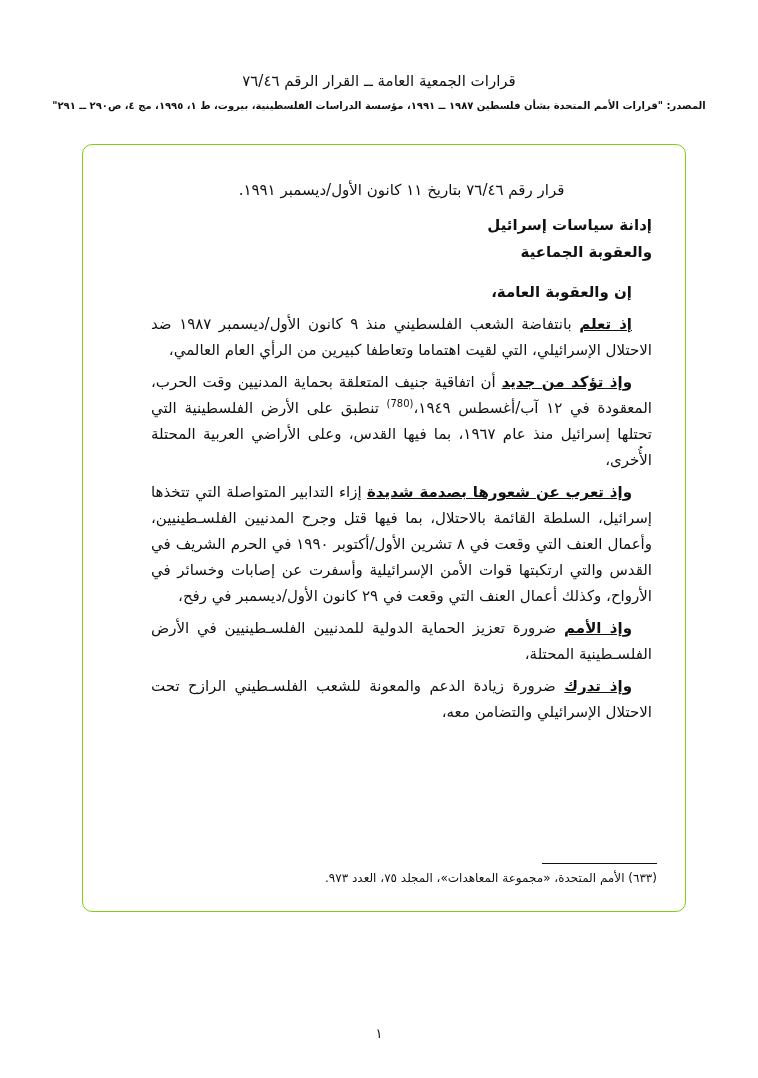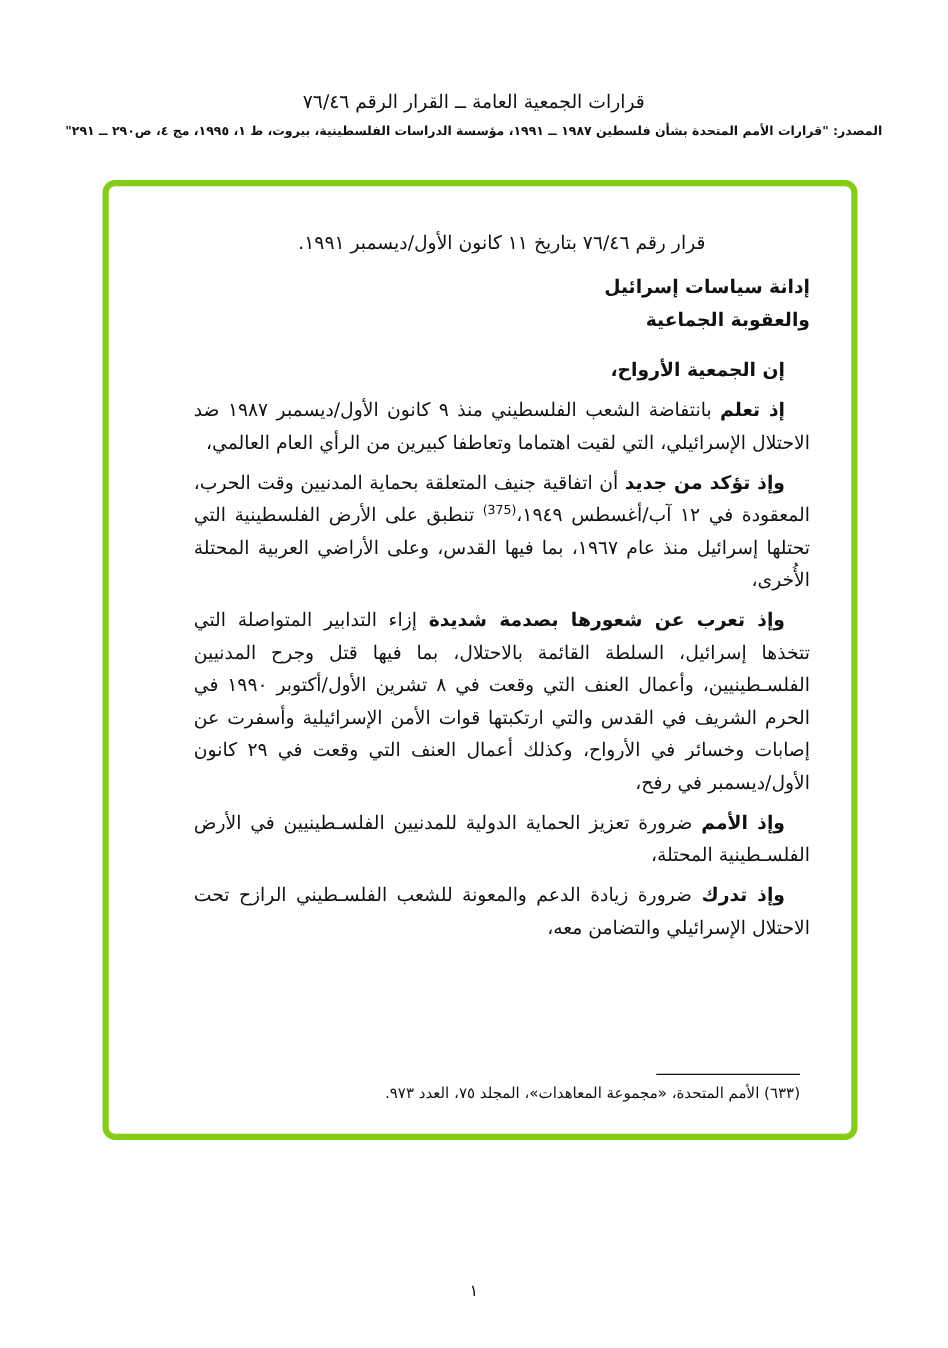--- a/index.html
+++ b/index.html
@@ -28,21 +28,21 @@
     top: 100px; left: 0; right: 0;
     text-align: center;
     font-size: 10px;
     font-weight: bold;
   }
   .green-box {
     position: absolute;
     left: 82px; top: 144px;
     width: 604px; height: 768px;
     box-sizing: border-box;
-    border: 5px solid #84cc16;
+    border: 1px solid #84cc16;
     border-radius: 10px;
     background: #ffffff;
   }
   .content {
     position: absolute;
     top: 36px; right: 33px; left: 68px;
     direction: rtl;
   }
   .res-title {
     text-align: center;
@@ -62,29 +62,29 @@
     text-align: justify;
     text-justify: inter-word;
   }
   .body-text p {
     margin: 0 0 6px 0;
     text-indent: 20px;
   }
   .opening {
     font-weight: bold;
   }
-  .para-lead { font-weight: bold; }
+  .para-lead { font-weight: bold; text-decoration: underline; }
   .fn-sup {
     font-size: 10px;
     vertical-align: super;
     line-height: 0;
   }
   .footnote {
     position: absolute;
-    bottom: 26px; right: 41px; left: 68px;
+    bottom: 26px; right: 28px; left: 68px;
   }
   .footnote-rule {
     width: 115px;
     height: 1px;
     background: #111111;
     margin-right: 0;
     margin-left: auto;
     margin-bottom: 7px;
     
   }
@@ -113,26 +113,26 @@
     <div class="content">
 
       <div class="res-title">قرار رقم ٧٦/٤٦ بتاريخ ١١ كانون الأول/ديسمبر ١٩٩١.</div>
 
       <div class="res-subtitles">
         <div class="subtitle-line">إدانة سياسات إسرائيل</div>
         <div class="subtitle-line">والعقوبة الجماعية</div>
       </div>
 
       <div class="body-text">
-        <p class="opening">إن الجمعية الأرواح،</p>
+        <p class="opening">إن والعقوبة العامة،</p>
 
         <p><strong class="para-lead">إذ تعلم</strong><span> بانتفاضة الشعب الفلسطيني منذ ٩ كانون الأول/ديسمبر ١٩٨٧ ضد الاحتلال الإسرائيلي، التي لقيت اهتماما وتعاطفا كبيرين من الرأي العام العالمي،</span></p>
 
 
-        <p><strong class="para-lead">وإذ تؤكد من جديد</strong><span> أن اتفاقية جنيف المتعلقة بحماية المدنيين وقت الحرب، المعقودة في ١٢ آب/أغسطس ١٩٤٩،</span><span class="fn-sup">(375)</span><span> تنطبق على الأرض الفلسطينية التي تحتلها إسرائيل منذ عام ١٩٦٧، بما فيها القدس، وعلى الأراضي العربية المحتلة الأُخرى،</span></p>
+        <p><strong class="para-lead">وإذ تؤكد من جديد</strong><span> أن اتفاقية جنيف المتعلقة بحماية المدنيين وقت الحرب، المعقودة في ١٢ آب/أغسطس ١٩٤٩،</span><span class="fn-sup">(780)</span><span> تنطبق على الأرض الفلسطينية التي تحتلها إسرائيل منذ عام ١٩٦٧، بما فيها القدس، وعلى الأراضي العربية المحتلة الأُخرى،</span></p>
 
         <p><strong class="para-lead">وإذ تعرب عن شعورها بصدمة شديدة</strong><span> إزاء التدابير المتواصلة التي تتخذها إسرائيل، السلطة القائمة بالاحتلال، بما فيها قتل وجرح المدنيين الفلسـطينيين، وأعمال العنف التي وقعت في ٨ تشرين الأول/أكتوبر ١٩٩٠ في الحرم الشريف في القدس والتي ارتكبتها قوات الأمن الإسرائيلية وأسفرت عن إصابات وخسائر في الأرواح، وكذلك أعمال العنف التي وقعت في ٢٩ كانون الأول/ديسمبر في رفح،</span></p>
 
         <p><strong class="para-lead">وإذ الأمم</strong><span> ضرورة تعزيز الحماية الدولية للمدنيين الفلسـطينيين في الأرض الفلسـطينية المحتلة،</span></p>
 
         <p><strong class="para-lead">وإذ تدرك</strong><span> ضرورة زيادة الدعم والمعونة للشعب الفلسـطيني الرازح تحت الاحتلال الإسرائيلي والتضامن معه،</span></p>
       </div>
 
     </div>
 

